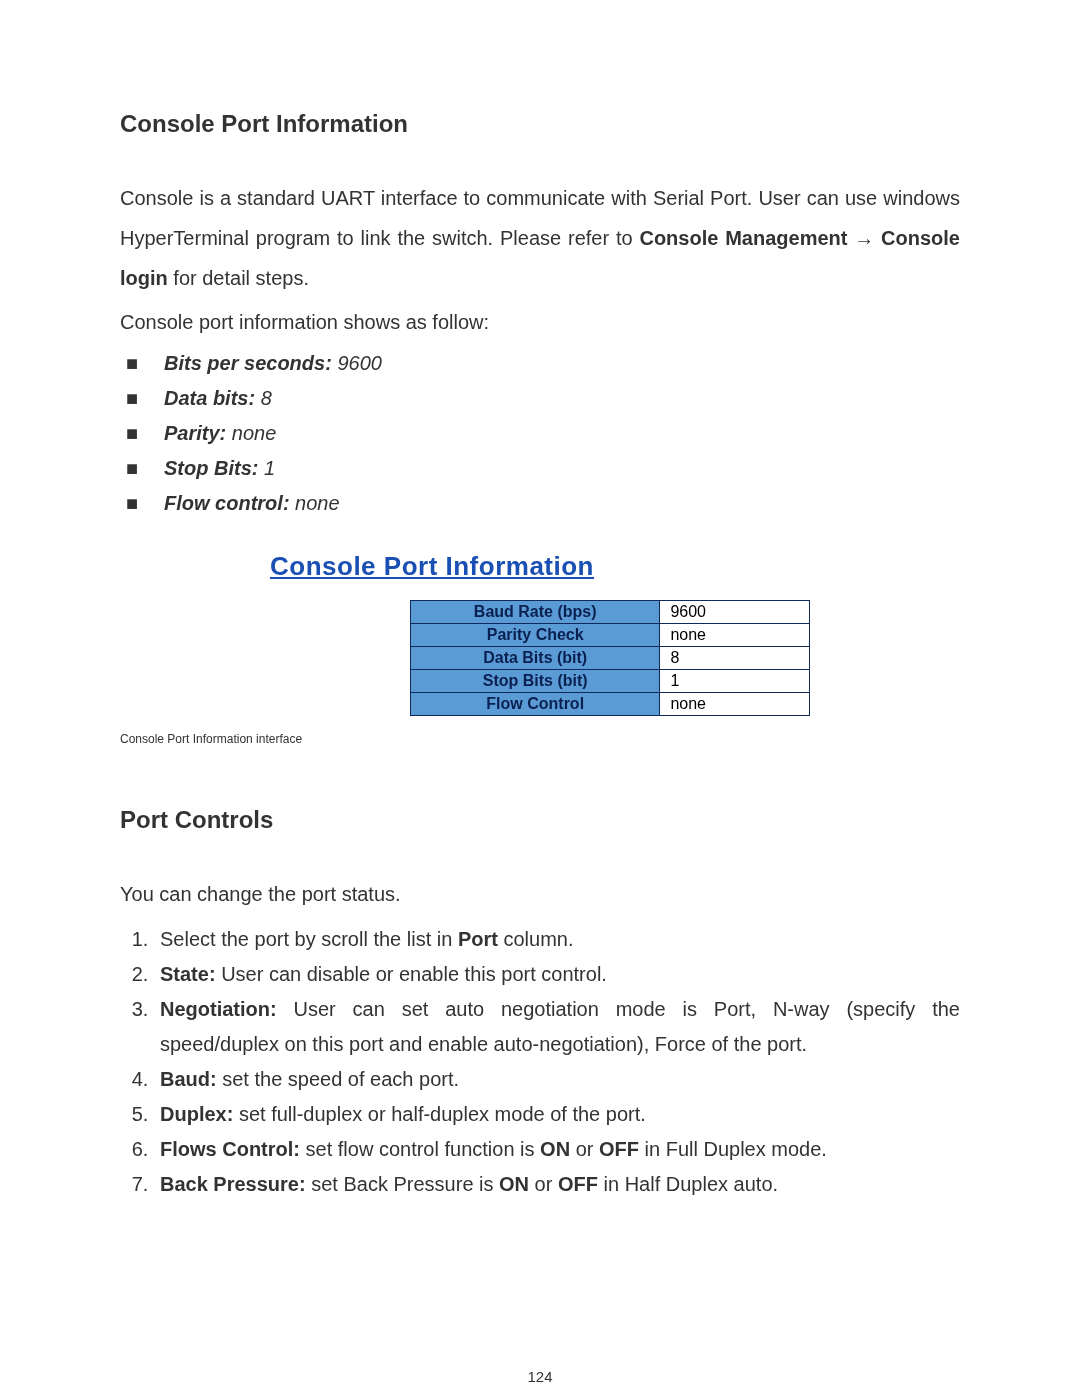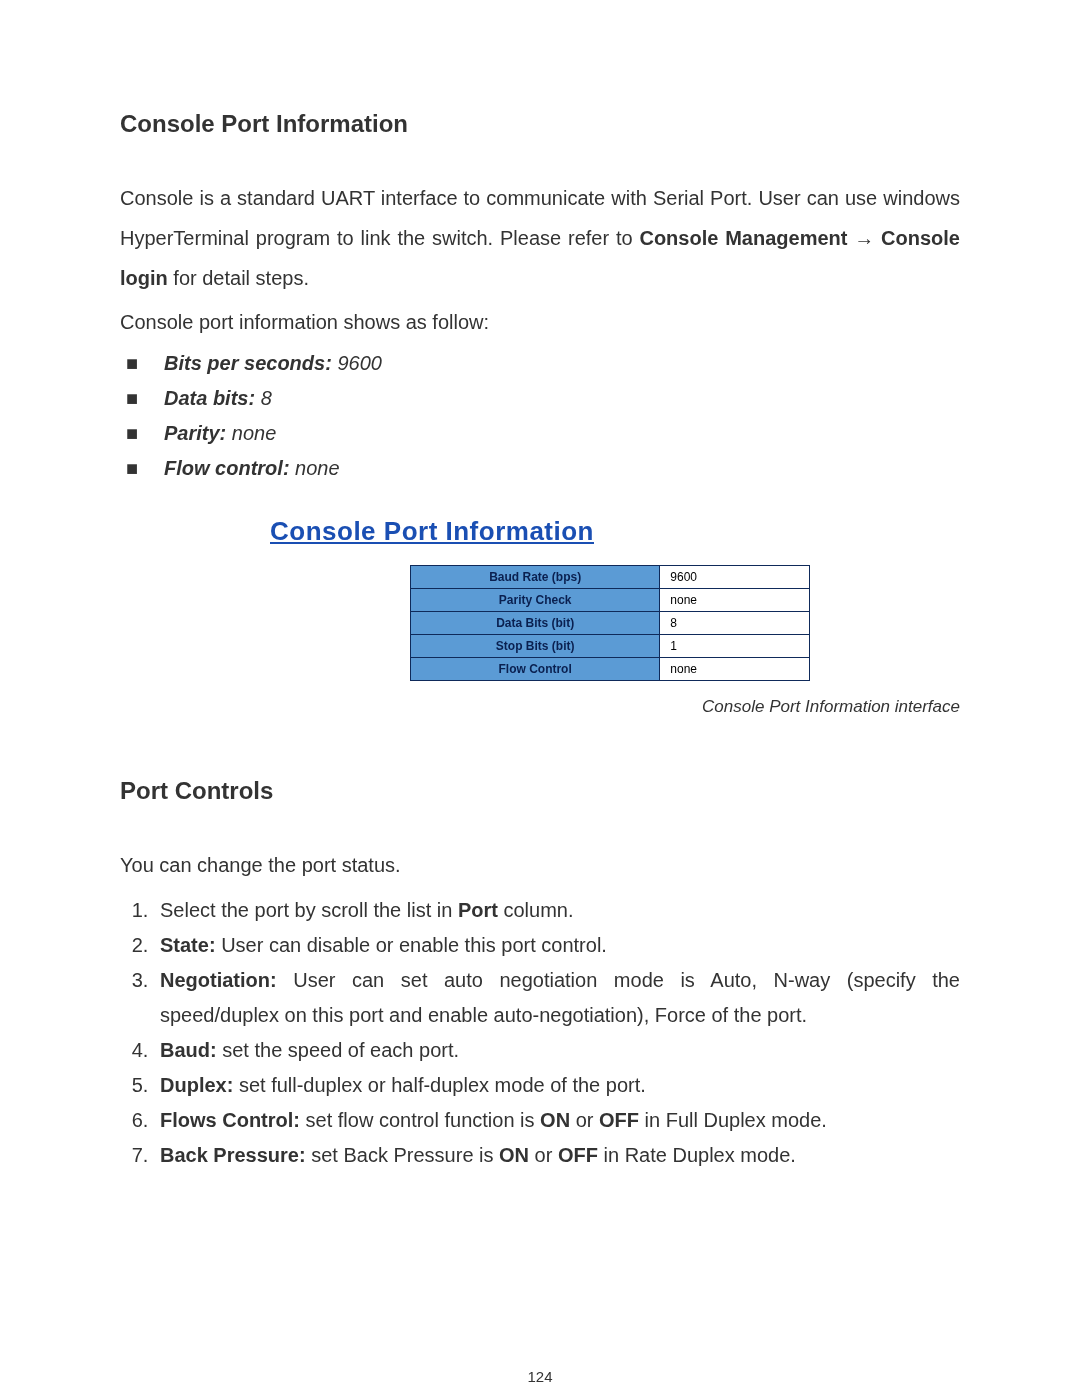--- a/index.html
+++ b/index.html
@@ -67,45 +67,44 @@
     margin-bottom: 18px;
   }
   .ss-table {
     border-collapse: collapse;
     margin-left: 140px;
     border: 1px solid #0f2a5a;
   }
   .ss-table td {
     border: 1px solid #0f2a5a;
     padding: 0 10px;
-    font-size: 12px;
+    font-size: 16px;
     height: 22px;
     vertical-align: middle;
     margin-top: 40px;
   }
   .ss-table td.label {
     background: #5B9BD5;
     color: #0a2050;
     font-weight: bold;
     text-align: center;
     width: 230px;
     white-space: nowrap;
   }
   .ss-table td.value {
     background: #ffffff;
     color: #000000;
     width: 130px;
     text-align: left;
   }
   .caption {
-    text-align: right;
-    font-size: 17px;
+    text-align: left;
+    font-size: 12px;
     color: #333333;
     margin: 16px 0 60px 0;
-    font-style: italic;
   }
   .ordered-list {
     list-style: decimal;
     padding-left: 34px;
     margin: 0;
   }
   .ordered-list li {
     font-size: 20px;
     line-height: 1.75;
     color: #333333;
@@ -132,20 +131,21 @@
 
   <p class="body-text">
     <span>Console is a standard UART interface to communicate with Serial Port. User can use windows HyperTerminal program to link the switch. Please refer to </span><span class="bold">Console Management → Console login</span><span> for detail steps.</span>
   </p>
   <p class="body-text">Console port information shows as follow:</p>
 
   <ul class="bullet-list">
     <li><span class="label">Bits per seconds:</span><span> 9600</span></li>
     <li><span class="label">Data bits:</span><span> 8</span></li>
     <li><span class="label">Parity:</span><span> none</span></li>
+    <li><span class="label">Stop Bits:</span><span> 1</span></li>
     <li><span class="label">Flow control:</span><span> none</span></li>
   </ul>
 
   <div class="screenshot-wrap">
     <div class="ss-title">Console Port Information</div>
     <table class="ss-table">
       <tbody>
           <tr>
         <td class="label">Baud Rate (bps)</td>
         <td class="value">9600</td>
@@ -177,30 +177,30 @@
   <p class="body-text" style="margin-bottom:8px;">You can change the port status.</p>
 
   <ol class="ordered-list">
     <li>
       <span>Select the port by scroll the list in </span><span class="bold">Port</span><span> column.</span>
     </li>
     <li>
       <span class="bold">State:</span><span> User can disable or enable this port control.</span>
     </li>
     <li>
-      <span class="bold">Negotiation:</span><span> User can set auto negotiation mode is Auto, N-way (specify the speed/duplex on this port and enable auto-negotiation), Force of the port.</span>
+      <span class="bold">Negotiation:</span><span> User can set auto negotiation mode is Port, N-way (specify the speed/duplex on this port and enable auto-negotiation), Force of the port.</span>
     </li>
     <li>
       <span class="bold">Baud:</span><span> set the speed of each port.</span>
     </li>
     <li>
       <span class="bold">Duplex:</span><span> set full-duplex or half-duplex mode of the port.</span>
     </li>
     <li>
       <span class="bold">Flows Control:</span><span> set flow control function is </span><span class="bold">ON</span><span> or </span><span class="bold">OFF</span><span> in Full Duplex mode.</span>
     </li>
     <li>
-      <span class="bold">Back Pressure:</span><span> set Back Pressure is </span><span class="bold">ON</span><span> or </span><span class="bold">OFF</span><span> in Rate Duplex mode.</span>
+      <span class="bold">Back Pressure:</span><span> set Back Pressure is </span><span class="bold">ON</span><span> or </span><span class="bold">OFF</span><span> in Half Duplex auto.</span>
     </li>
   </ol>
 
   <div class="pagenum">124</div>
 </div>
 
 </body></html>

